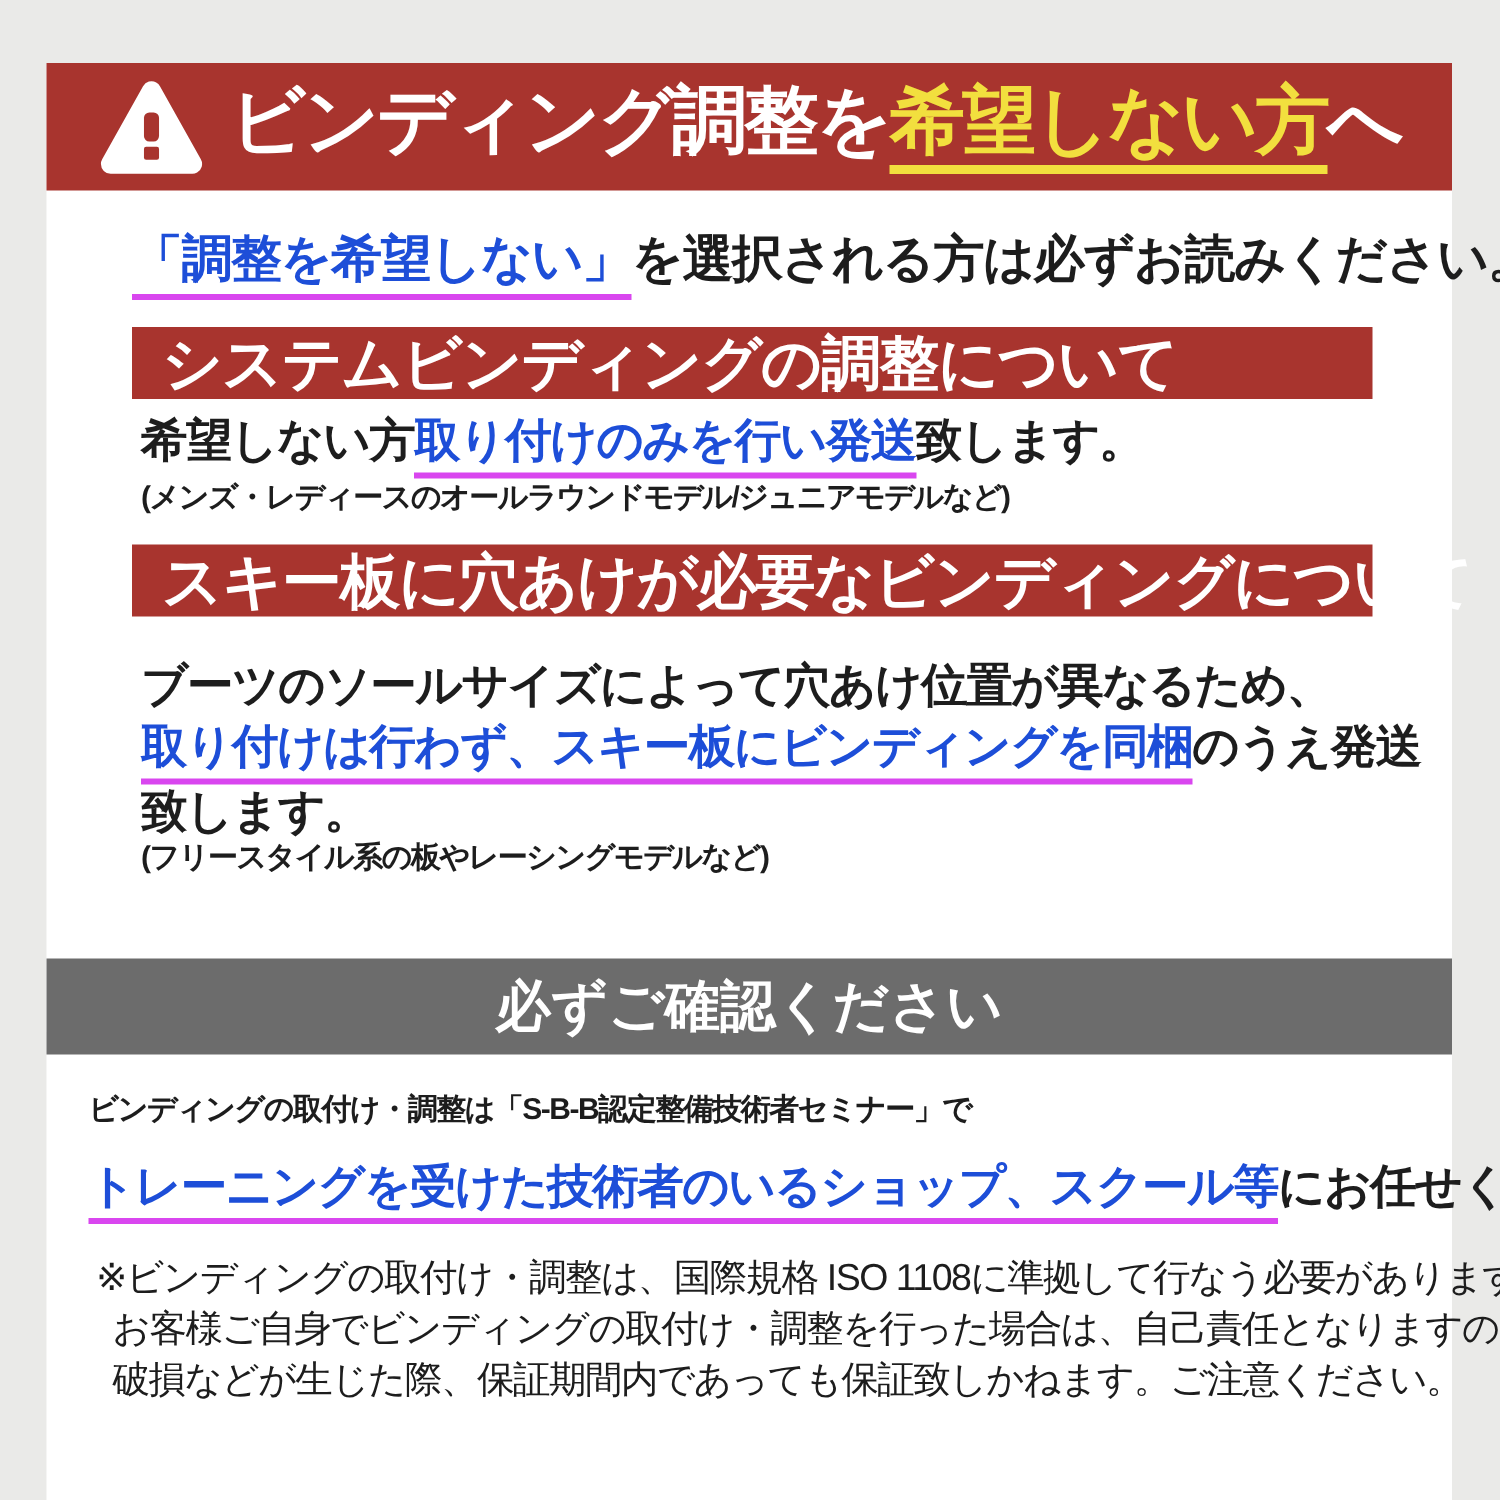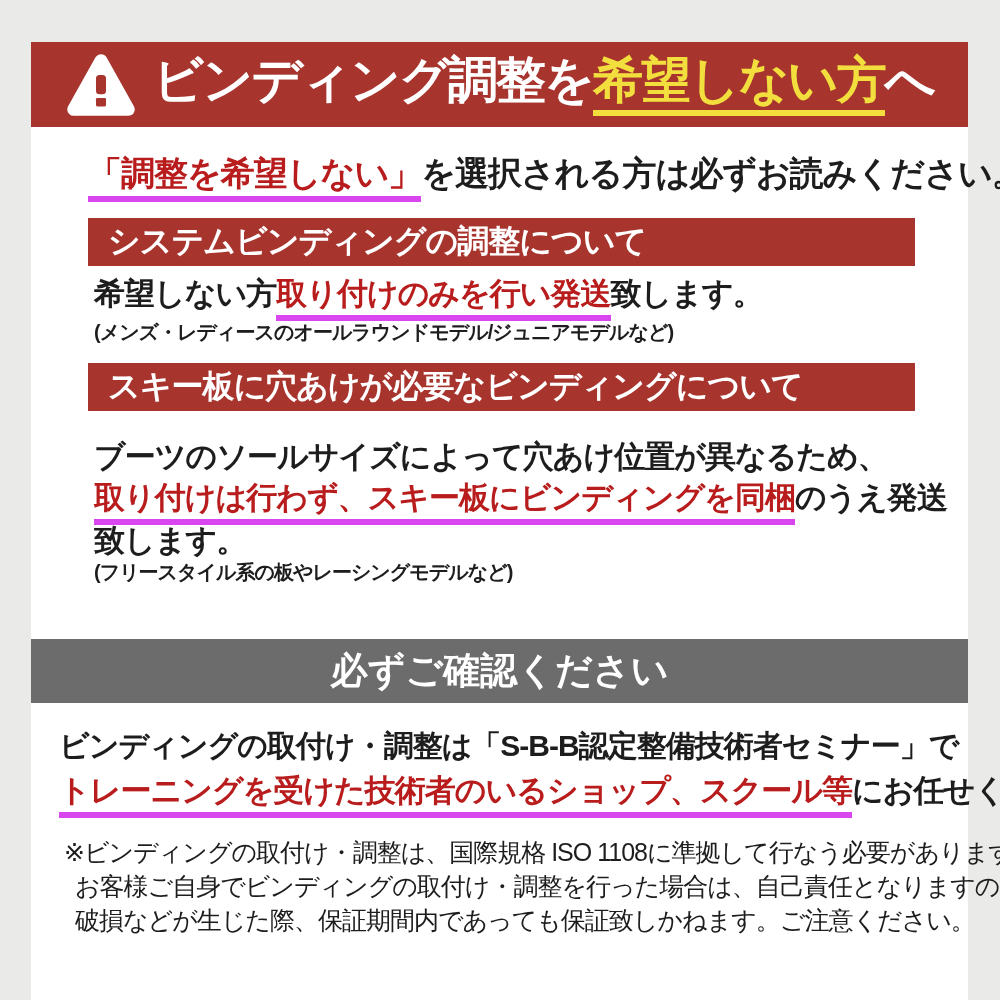--- a/index.html
+++ b/index.html
@@ -30,29 +30,29 @@
     display:inline-block;
     border-bottom:6px solid #F2DF3E;
     padding-bottom:5px;
   }
   .warn-icon{flex:0 0 auto;display:block;}
 
   
   .abs{position:absolute;white-space:nowrap;line-height:1.15;}
   .intro{top:112px;left:57px;font-size:34px;font-weight:800;letter-spacing:-1px;}
   .red-ul{
-    color:#b91c1c;
+    color:#1d4ed8;
     display:inline-block;
-    border-bottom:6px solid #d946ef;
+    border-bottom:4px solid #d946ef;
     padding-bottom:3px;
   }
   .sub-banner{
     position:absolute;left:57px;width:827px;height:48px;
     background:#A8342E;color:#ffffff;
-    font-size:32px;font-weight:800;letter-spacing:-1px;
+    font-size:40px;font-weight:800;letter-spacing:-1px;
     display:flex;align-items:center;
     padding-left:20px;box-sizing:border-box;
     white-space:nowrap;
   }
   .sub1{top:176px;}
   .sub2{top:321px;align-items:center;}
   .body-line{font-size:31px;font-weight:800;letter-spacing:-1px;}
   .b1{top:234px;left:63px;}
   .n1{top:279px;left:63px;}
   .note-paren{font-size:20px;font-weight:600;letter-spacing:-1px;color:#1d1d1d;}
@@ -62,21 +62,21 @@
   .n2{top:519px;left:63px;}
 
   
   .banner-gray{
     position:absolute;top:0;left:0;right:0;height:64px;
     background:#6C6C6C;color:#ffffff;
     display:flex;align-items:center;justify-content:center;
     font-size:37px;font-weight:800;letter-spacing:0px;
     white-space:nowrap;
   }
-  .c2l1{top:90px;left:28px;font-size:30px;font-weight:800;letter-spacing:-1px;}
+  .c2l1{top:90px;left:28px;font-size:20px;font-weight:800;letter-spacing:-1px;}
   .c2l2{top:134px;left:28px;font-size:31px;font-weight:800;letter-spacing:-1px;}
   .footnotes{position:absolute;top:196px;left:33px;}
   .foot-line{
     font-size:25px;font-weight:500;letter-spacing:-1px;
     line-height:34px;white-space:nowrap;color:#1d1d1d;
   }
   .foot-indent{margin-left:11px;}
 </style>
 </head>
 <body>

